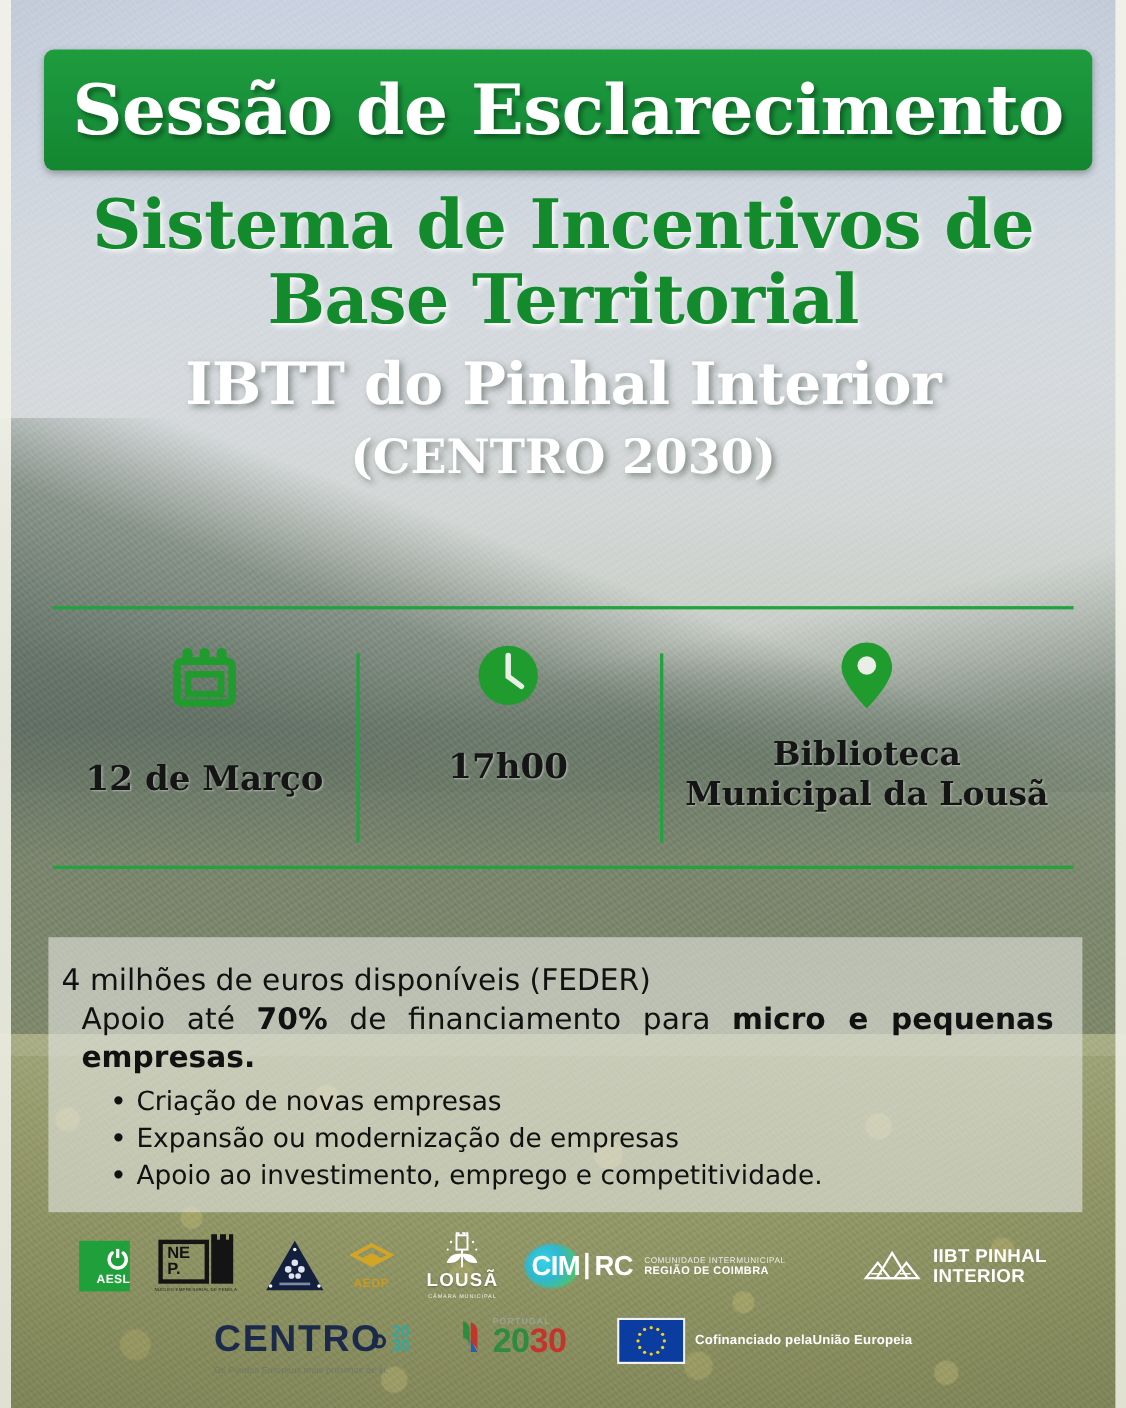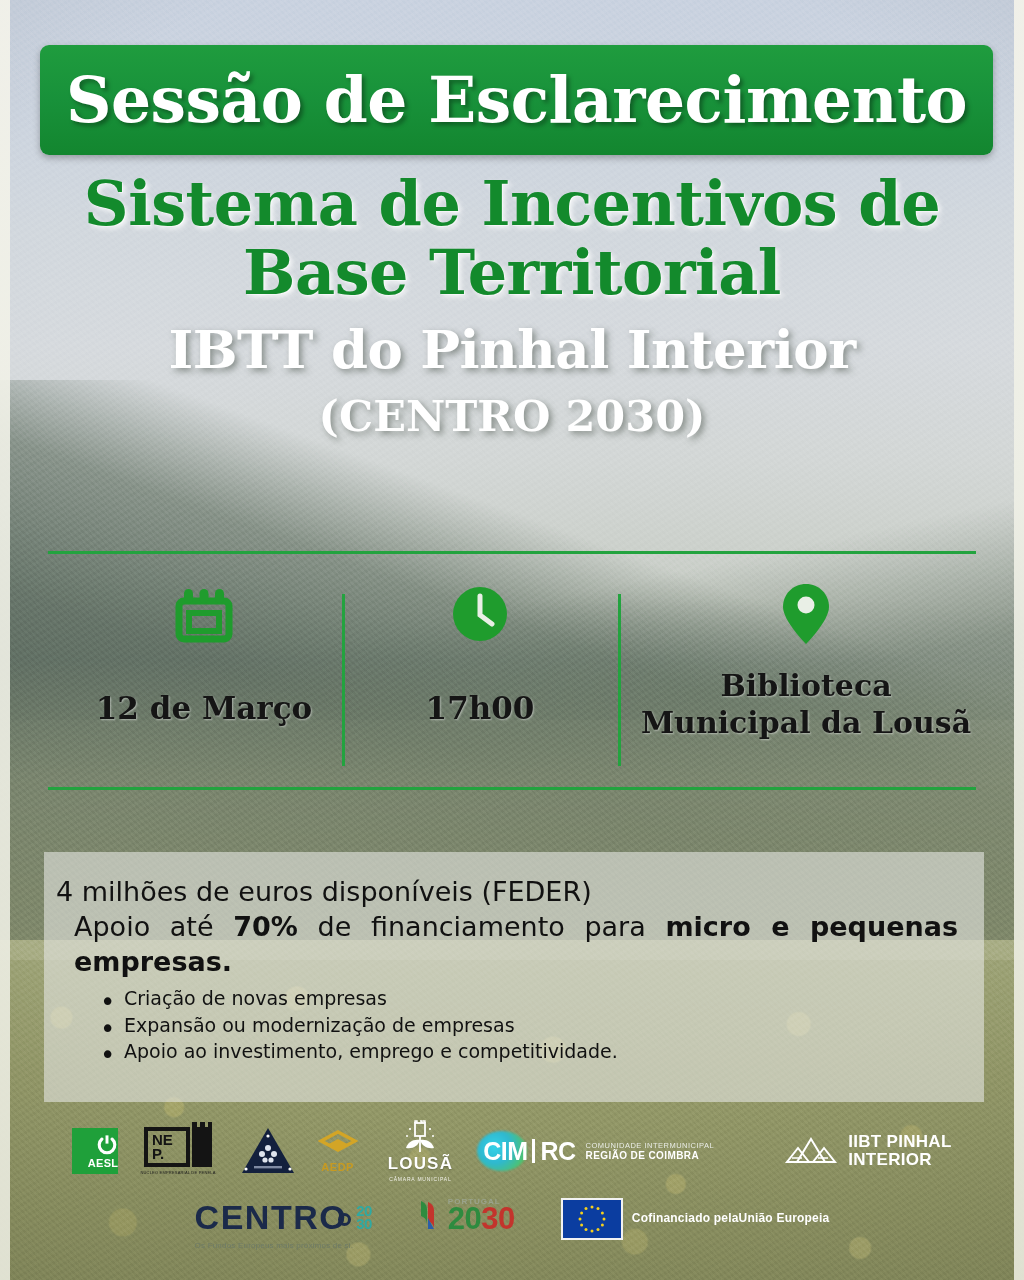--- a/index.html
+++ b/index.html
@@ -157,21 +157,21 @@
 
   
   .rule{
     position:absolute; left:48px; width:928px; height:3px;
     background:#23a33f;
   }
   .rule-top{ top:551px; }
   .rule-bottom{ top:787px; }
 
   .info-strip{
-    position:absolute; left:66px; top:560px; width:928px; height:225px;
+    position:absolute; left:48px; top:560px; width:928px; height:225px;
     display:flex; align-items:flex-start;
   }
   .info-col{
     position:relative;
     display:flex; flex-direction:column; align-items:center;
     padding-top:16px;
   }
   .col-date{ width:276px; }
   .col-time{ width:276px; }
   .col-place{ width:376px; }
@@ -187,21 +187,21 @@
   .info-label{
     font-family:"DejaVu Serif", serif;
     font-weight:bold;
     font-size:31px;
     color:#151515;
     text-align:center;
     line-height:1.22;
     text-shadow:1px 1px 2px rgba(255,255,255,.45);
   }
   .col-date .info-label{ margin-top:38px; }
-  .col-time .info-label{ margin-top:38px; }
+  .col-time .info-label{ margin-top:27px; }
   .col-place .info-label{ margin-top:16px; font-size:30px; }
 
   
   .body-panel{
     position:absolute; left:44px; top:852px; width:940px; height:250px;
     background:rgba(226,228,222,.62);
   }
   .body-inner{
     padding:22px 26px 0 12px;
     font-family:"DejaVu Sans", sans-serif;
@@ -210,21 +210,21 @@
   .p-line{
     font-size:27px;
     line-height:1.30;
     color:#111;
   }
   .p-line.justified{ text-align:justify; text-align-last:left; }
   .p-indent{ padding-left:18px; }
   .p-line b{ font-weight:bold; }
   .bullets{ list-style:none; margin-top:6px; padding-left:44px; }
   .bullets li{
-    font-size:19px;
+    font-size:24px;
     line-height:1.40;
     color:#111;
     position:relative;
     padding-left:24px;
   }
   .bullets li::before{
     content:"•";
     position:absolute; left:0; top:-1px;
     font-size:26px;
   }

